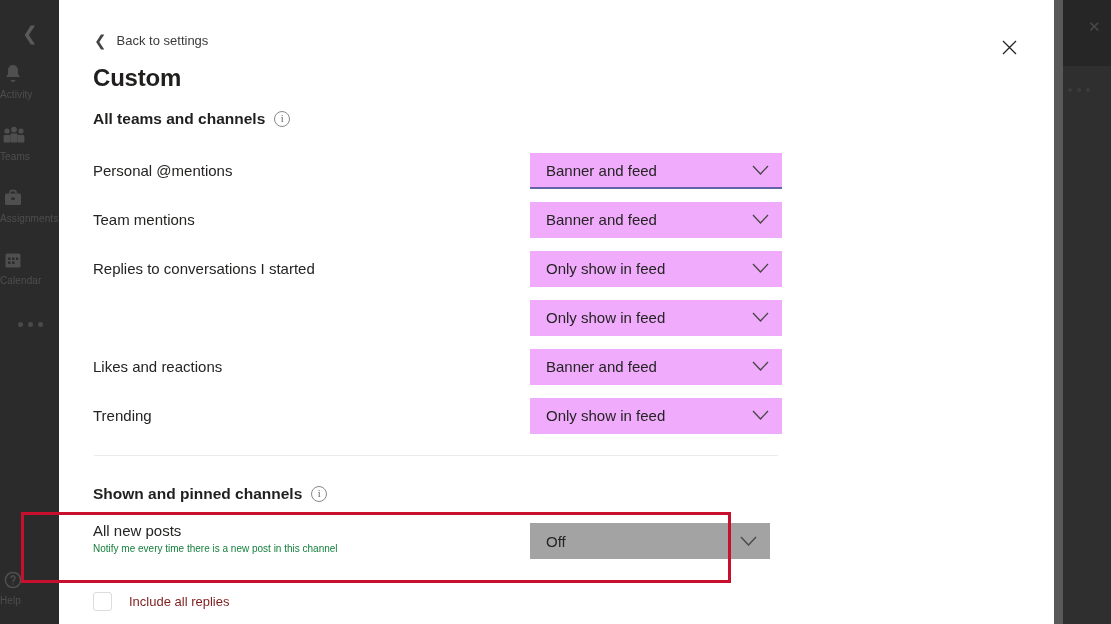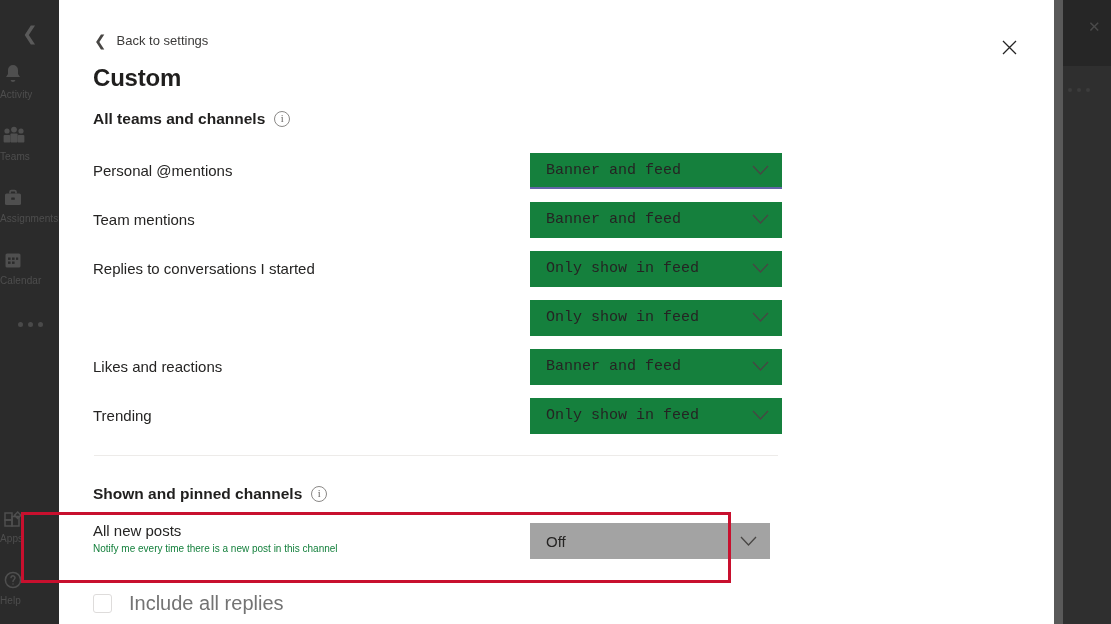--- a/index.html
+++ b/index.html
@@ -123,26 +123,26 @@
     position:relative; height:49px;
     display:flex; align-items:center;
   }
   .row-label {
     position:absolute; left:34px;
     font-size:15px; color:#252423;
   }
   .dropdown {
     position:absolute; left:471px;
     width:252px; height:36px;
-    background:#15803d;
+    background:#f0abfc;
     display:flex; align-items:center; justify-content:space-between;
     padding:0 13px 0 16px;
     cursor:pointer;
     border:none;
-    font-family:Liberation Mono, monospace;
+    font-family:Liberation Sans, sans-serif;
   }
   .dropdown .dd-value { font-size:15px; color:#252423; }
   .dropdown .dd-chev { color:#484644; display:block; }
   .dropdown.focused { box-shadow: inset 0 -2px 0 0 #6264a7; }
 
   .divider {
     position:absolute; left:35px; top:455px;
     width:684px; height:1px; background:#edebe9;
   }
 
@@ -171,21 +171,21 @@
 
   .checkbox-row {
     position:absolute; left:34px; top:592px;
     display:flex; align-items:center; gap:17px;
   }
   .checkbox {
     width:19px; height:19px; border-radius:3px;
     border:1.5px solid #dedcdb; background:#ffffff;
     flex:none;
   }
-  .checkbox-label { font-size:20px; color:#737373; }
+  .checkbox-label { font-size:13px; color:#7f1d1d; }
 </style>
 </head>
 <body>
 
 <div id="app">
 
   <div class="bg-layer">
 
     <div class="bg-railbar">
       <div class="bg-rail-inner">
@@ -240,31 +240,20 @@
         </div>
 
         <div class="rail-dots">
           <i></i>
           <i></i>
           <i></i>
         </div>
 
         <div class="rail-spacer"></div>
 
-        <div class="rail-item">
-          <span class="ico">
-            <svg viewBox="0 0 24 24" width="26" height="24" fill="none" stroke="#4f4f4f" stroke-width="1.5">
-              <rect x="4" y="7" width="7" height="7"></rect>
-                <rect x="4" y="14" width="7" height="6"></rect>
-              <rect x="11" y="10.5" width="7" height="9.5"></rect>
-              <path d="M13.5 9.2l3.2-3.2 3.2 3.2-3.2 3.2z"></path>
-            </svg>
-          </span>
-          <span class="lbl">Apps</span>
-        </div>
 
         <div class="rail-item" style="margin-bottom:6px;">
           <span class="ico">
             <svg viewBox="0 0 24 24" width="26" height="24" fill="none" stroke="#4f4f4f" stroke-width="1.5">
               <circle cx="12" cy="12" r="7.6"></circle>
               <path d="M10 9.6a2 2 0 113.2 1.8c-.7.6-1.2 1-1.2 2" stroke-linecap="round"></path>
               <circle cx="12" cy="16" r=".75" fill="#4f4f4f" stroke="none"></circle>
             </svg>
           </span>
           <span class="lbl">Help</span>

